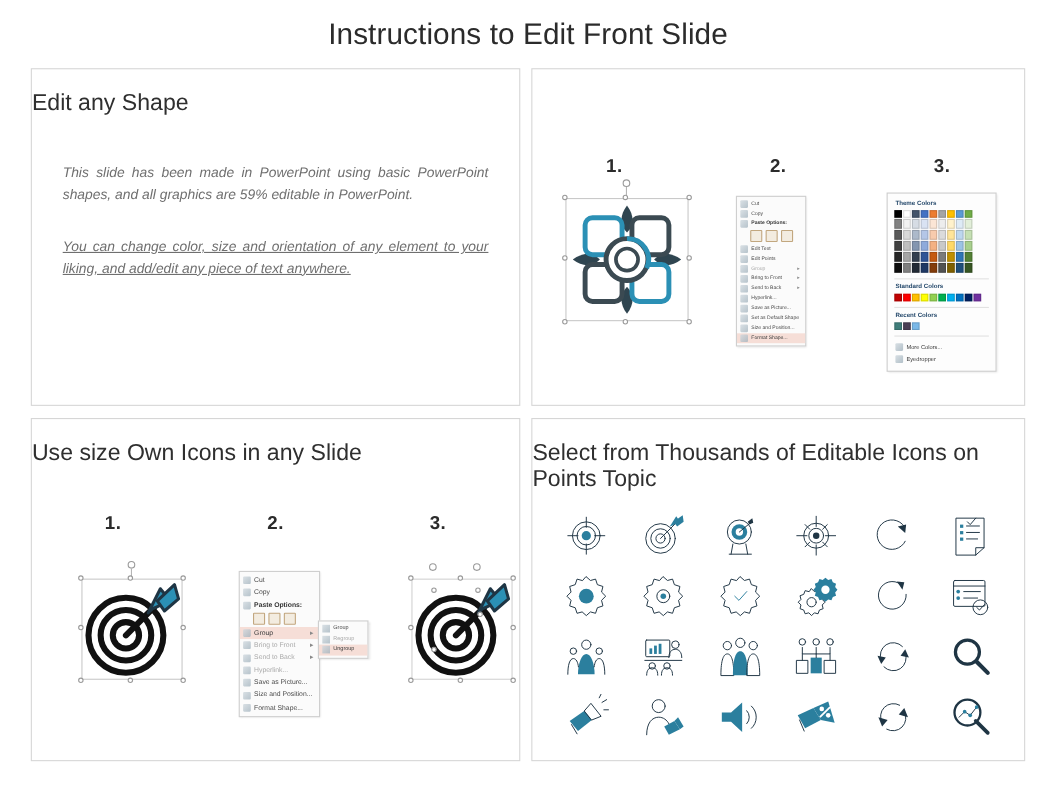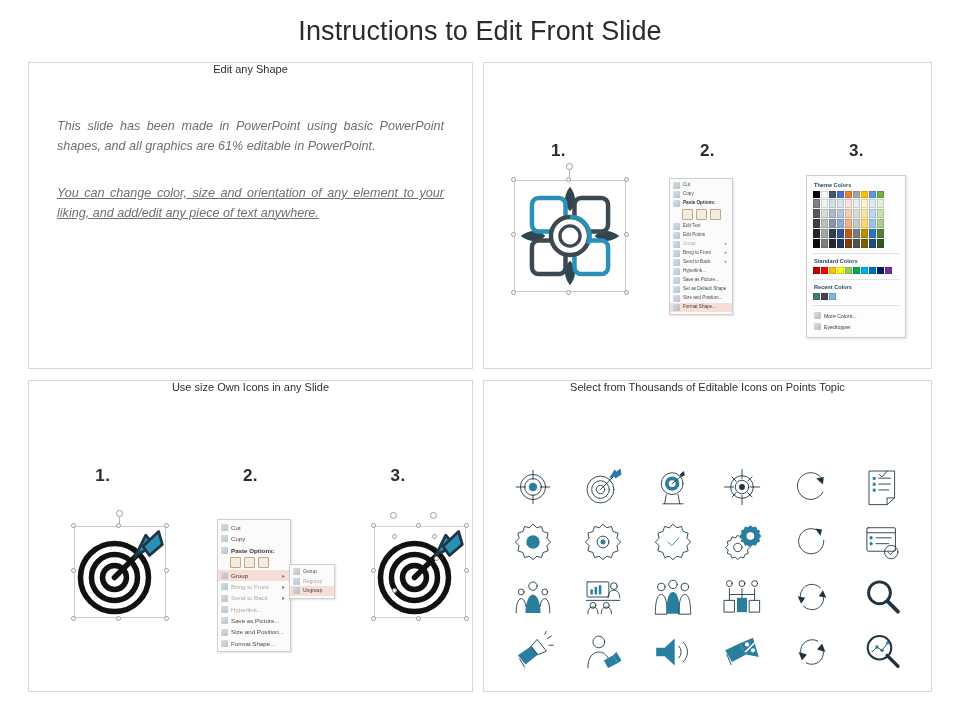--- a/index.html
+++ b/index.html
@@ -27,24 +27,24 @@
     border:1px solid #d6d6d6;
     background:#fff;
     box-sizing:border-box;
   }
   #panel-edit-shape   {left:28px; top:62px;  width:445px; height:307px;}
   #panel-resize-color {left:483px;top:62px;  width:449px; height:307px;}
   #panel-own-icons    {left:28px; top:380px; width:445px; height:312px;}
   #panel-select-icons {left:483px;top:380px; width:449px; height:312px;}
 
   .panel-title{
-    text-align:center;
-    font-size:11px;
+    font-size:21px;
     font-weight:400;
     color:#2f2f2f;
+    margin-top:19px;
   }
   .panel-subtitle{
     text-align:center;
     font-size:9.5px;
     font-style:italic;
     color:#8b8b8b;
     margin-top:6px;
   }
 
   .body-copy{
@@ -155,21 +155,21 @@
 </style>
 </head>
 <body>
 
 <div class="slide">
 
   <div class="slide-title">Instructions to Edit Front Slide</div>
 
   <div class="panel" id="panel-edit-shape">
     <div class="panel-title">Edit any Shape</div>
-    <div class="body-copy">This slide has been made in PowerPoint using basic PowerPoint shapes, and all graphics are 61% editable in PowerPoint.</div>
+    <div class="body-copy">This slide has been made in PowerPoint using basic PowerPoint shapes, and all graphics are 59% editable in PowerPoint.</div>
     <div class="body-copy second">You can change color, size and orientation of any element to your liking, and add/edit any piece of text anywhere.</div>
   </div>
 
   <div class="panel" id="panel-resize-color">
 
     <div class="steps" style="top:78px;">
 
       <div class="step">
         <div class="step-num">1.</div>
       </div>

